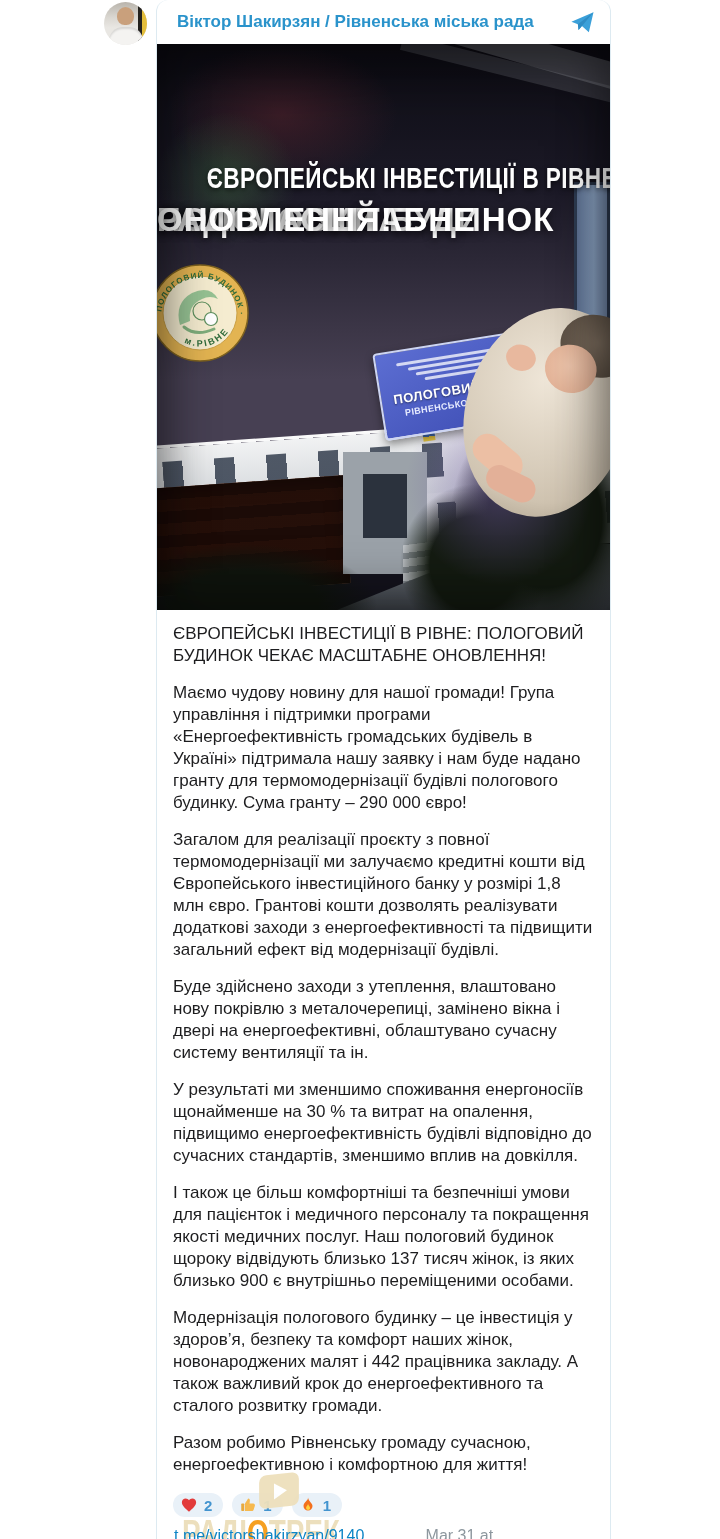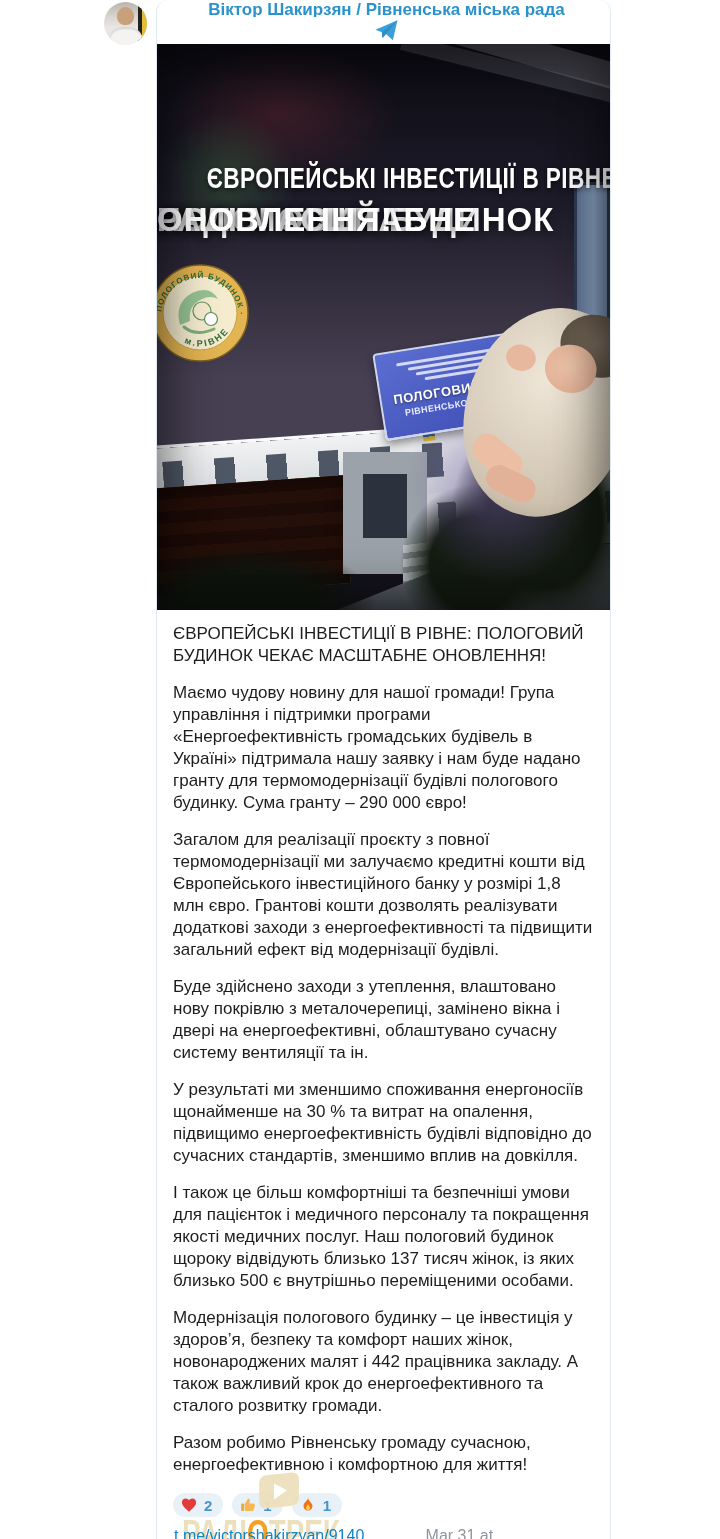--- a/index.html
+++ b/index.html
@@ -13,21 +13,21 @@
   .avatar .flag{position:absolute;right:0;top:0;width:9px;height:100%;
     background:linear-gradient(90deg,#23211d 0 4px,#e3bd3a 4px 9px);}
   .avatar .head{position:absolute;left:50%;top:5px;width:17px;height:18px;margin-left:-9px;
     border-radius:50% 50% 45% 45%;background:#c9a07c;}
   .avatar .shirt{position:absolute;left:50%;bottom:-4px;width:34px;height:22px;margin-left:-17px;
     border-radius:14px 14px 0 0;background:#f4f3f1;box-shadow:inset 0 2px 2px rgba(0,0,0,.12);}
   
   .card{position:absolute;left:156px;top:0;width:455px;height:1539px;box-sizing:border-box;
     background:#fff;border-left:1px solid #ddeaf1;border-right:1px solid #ddeaf1;
     border-radius:12px 12px 0 0;}
-  .card-header{height:44px;display:flex;align-items:center;padding:0 14px 0 20px;box-sizing:border-box;flex-direction:column;}
+  .card-header{height:44px;display:flex;align-items:center;padding:0 14px 0 20px;box-sizing:border-box;}
   .channel-name{flex:1;color:#2a93cb;font-weight:bold;font-size:17px;white-space:nowrap;overflow:hidden;}
   .plane{width:27px;height:27px;flex:0 0 auto;cursor:pointer;}
   
   .post-image{position:relative;width:100%;height:566px;overflow:hidden;background:#15141e;cursor:pointer;}
   .post-image *{position:absolute;}
   .img-sky{left:0;top:0;right:0;height:420px;
     background:linear-gradient(180deg,#0e0d15 0%,#1b1926 34%,#2c2837 52%,#3c3647 68%,#474053 80%);}
   .img-maroon{left:-40px;top:-30px;width:330px;height:200px;border-radius:50%;
     background:radial-gradient(closest-side,rgba(96,38,48,.5),transparent 70%);}
   .img-foliage{left:-30px;top:40px;width:200px;height:190px;border-radius:50%;
@@ -208,21 +208,21 @@
 
     <div class="vignette"></div>
   </div>
 
   <div class="post-body">
     <p>ЄВРОПЕЙСЬКІ ІНВЕСТИЦІЇ В РІВНЕ: ПОЛОГОВИЙ БУДИНОК ЧЕКАЄ МАСШТАБНЕ ОНОВЛЕННЯ!</p>
     <p>Маємо чудову новину для нашої громади! Група управління і підтримки програми «Енергоефективність громадських будівель в Україні» підтримала нашу заявку і нам буде надано гранту для термомодернізації будівлі пологового будинку. Сума гранту – 290 000 євро!</p>
     <p>Загалом для реалізації проєкту з повної термомодернізації ми залучаємо кредитні кошти від Європейського інвестиційного банку у розмірі 1,8 млн євро. Грантові кошти дозволять реалізувати додаткові заходи з енергоефективності та підвищити загальний ефект від модернізації будівлі.</p>
     <p>Буде здійснено заходи з утеплення, влаштовано нову покрівлю з металочерепиці, замінено вікна і двері на енергоефективні, облаштувано сучасну систему вентиляції та ін.</p>
     <p>У результаті ми зменшимо споживання енергоносіїв щонайменше на 30 % та витрат на опалення, підвищимо енергоефективність будівлі відповідно до сучасних стандартів, зменшимо вплив на довкілля.</p>
-    <p>І також це більш комфортніші та безпечніші умови для пацієнток і медичного персоналу та покращення якості медичних послуг. Наш пологовий будинок щороку відвідують близько 137 тисяч жінок, із яких близько 500 є внутрішньо переміщеними особами.</p>
+    <p>І також це більш комфортніші та безпечніші умови для пацієнток і медичного персоналу та покращення якості медичних послуг. Наш пологовий будинок щороку відвідують близько 137 тисяч жінок, із яких близько 900 є внутрішньо переміщеними особами.</p>
     <p>Модернізація пологового будинку – це інвестиція у здоров’я, безпеку та комфорт наших жінок, новонароджених малят і 442 працівника закладу. А також важливий крок до енергоефективного та сталого розвитку громади.</p>
     <p>Разом робимо Рівненську громаду сучасною, енергоефективною і комфортною для життя!</p>
   </div>
 
   <div class="reactions">
     <div class="pill">
       <svg viewBox="0 0 24 24">
         <path d="M12 21 C7 16.5 2.5 13 2.5 8.4 C2.5 5.4 4.9 3.3 7.6 3.3 C9.4 3.3 11 4.3 12 5.8 C13 4.3 14.6 3.3 16.4 3.3 C19.1 3.3 21.5 5.4 21.5 8.4 C21.5 13 17 16.5 12 21 Z" fill="#e23b3b"></path>
       </svg>
       <span>2</span>

